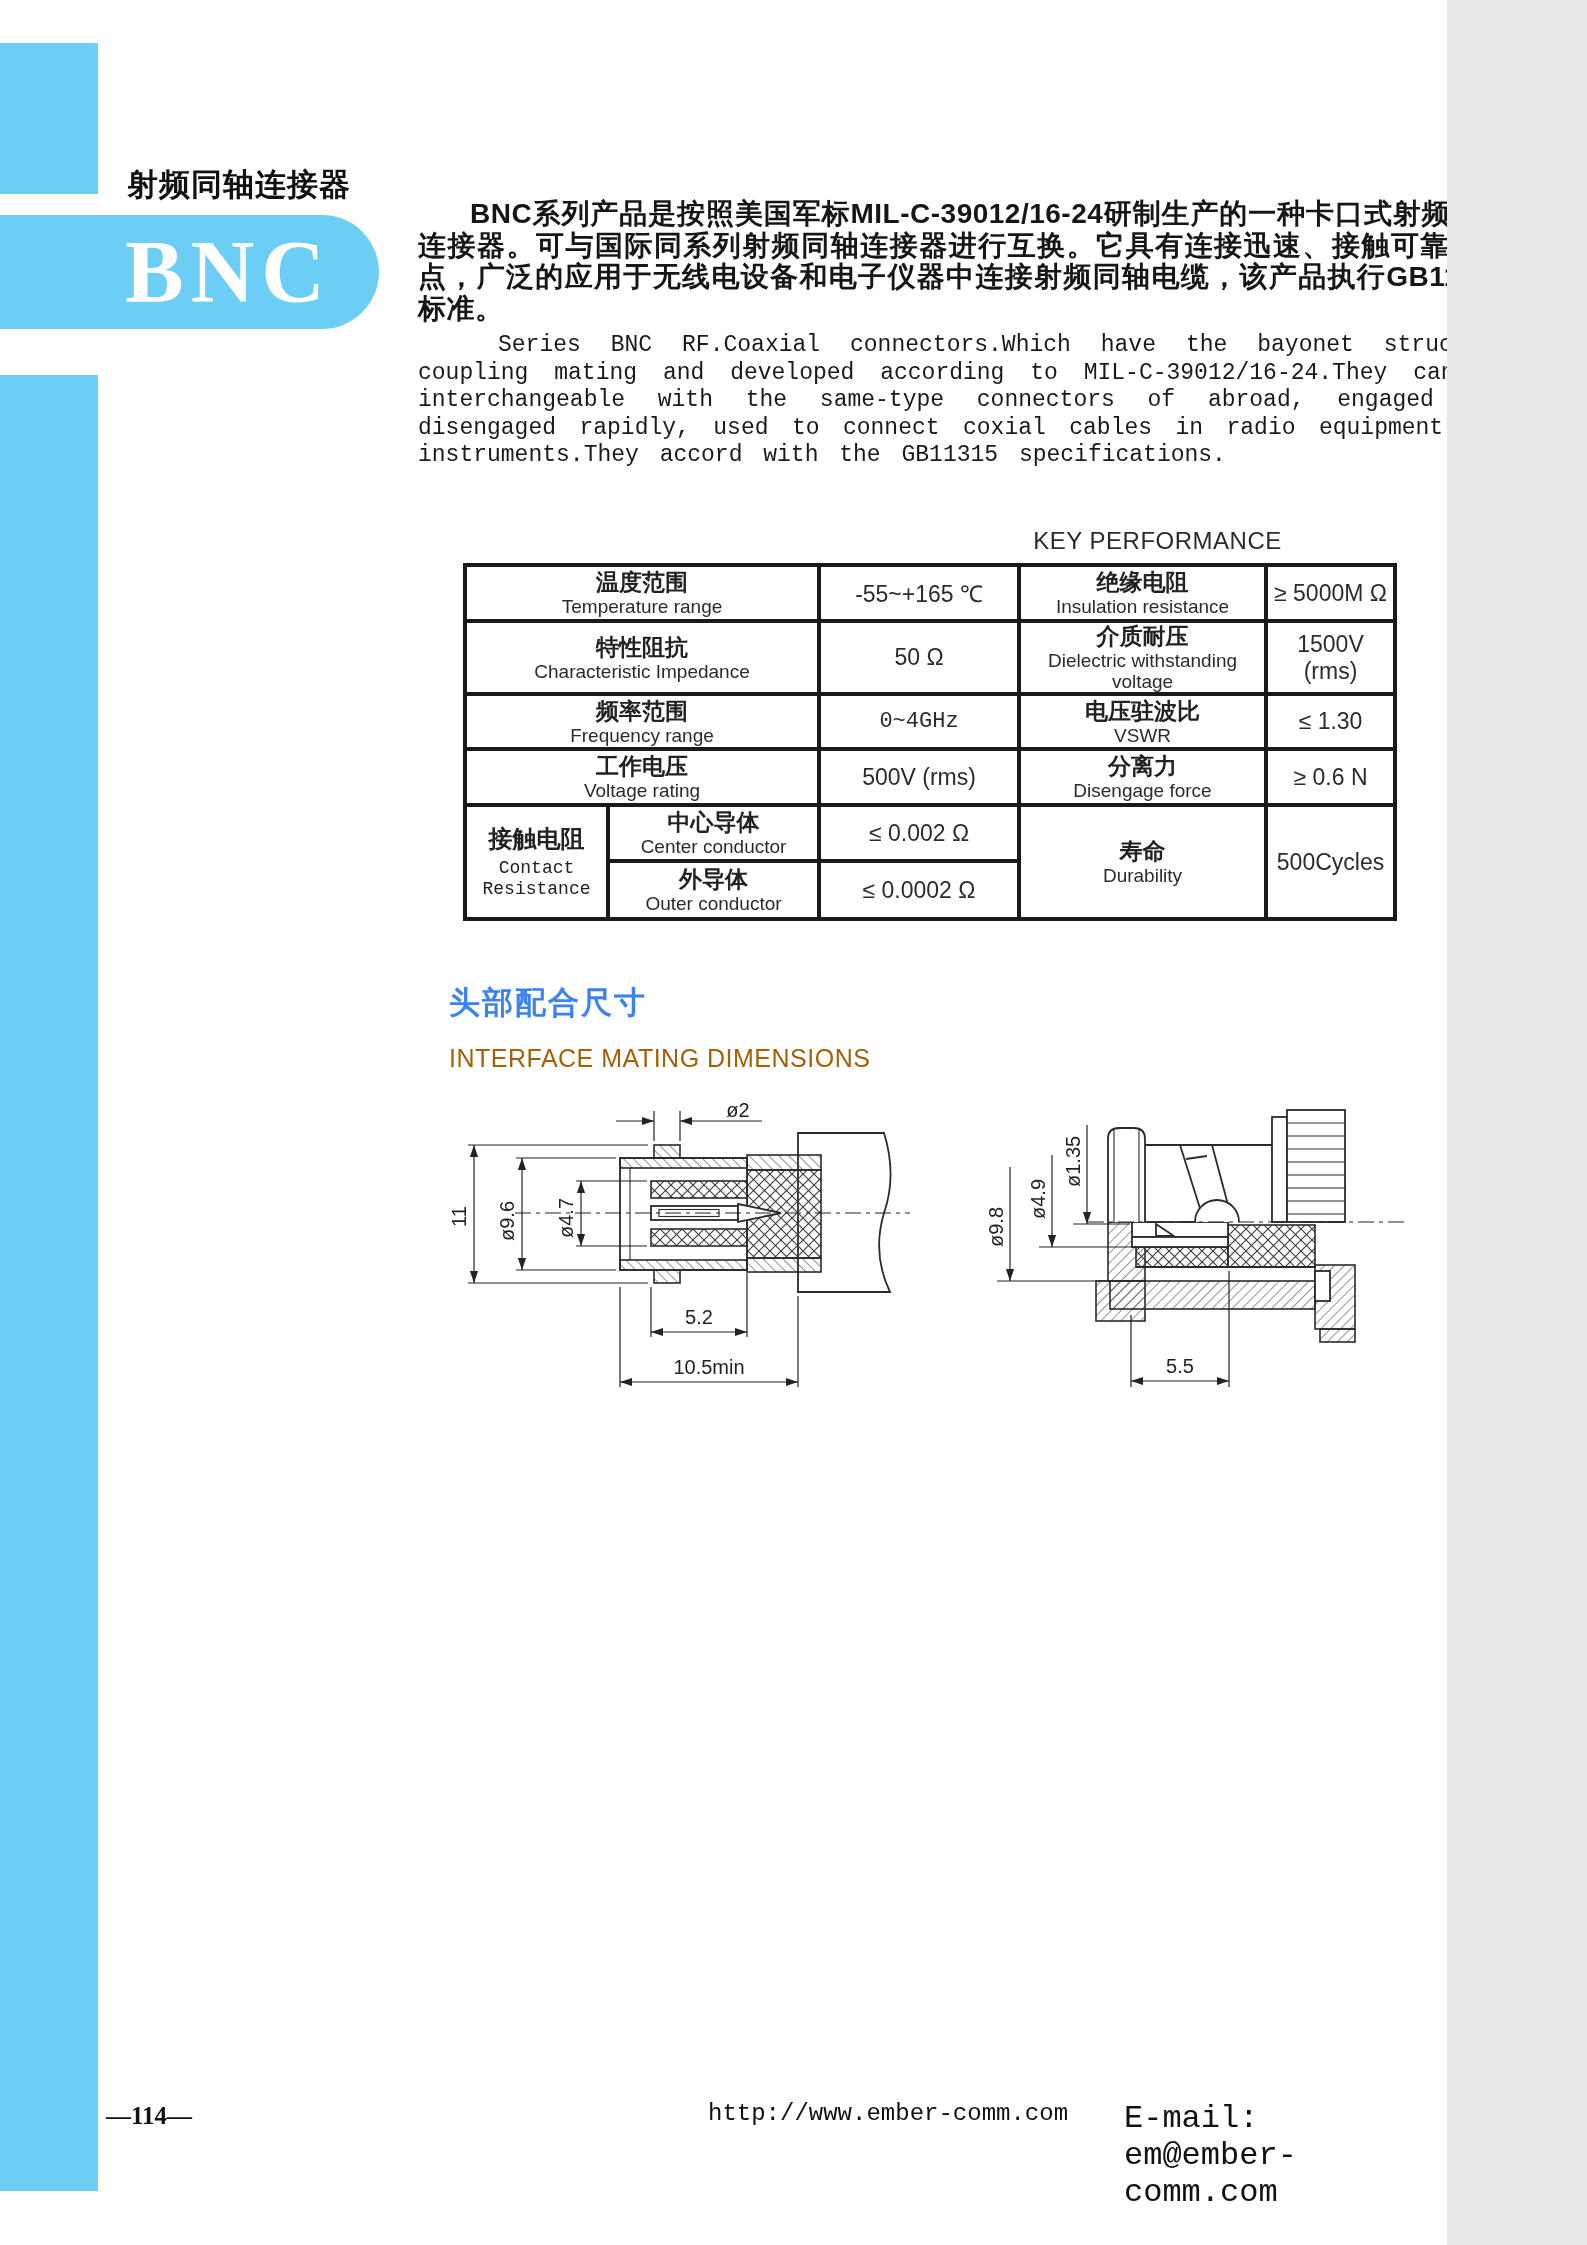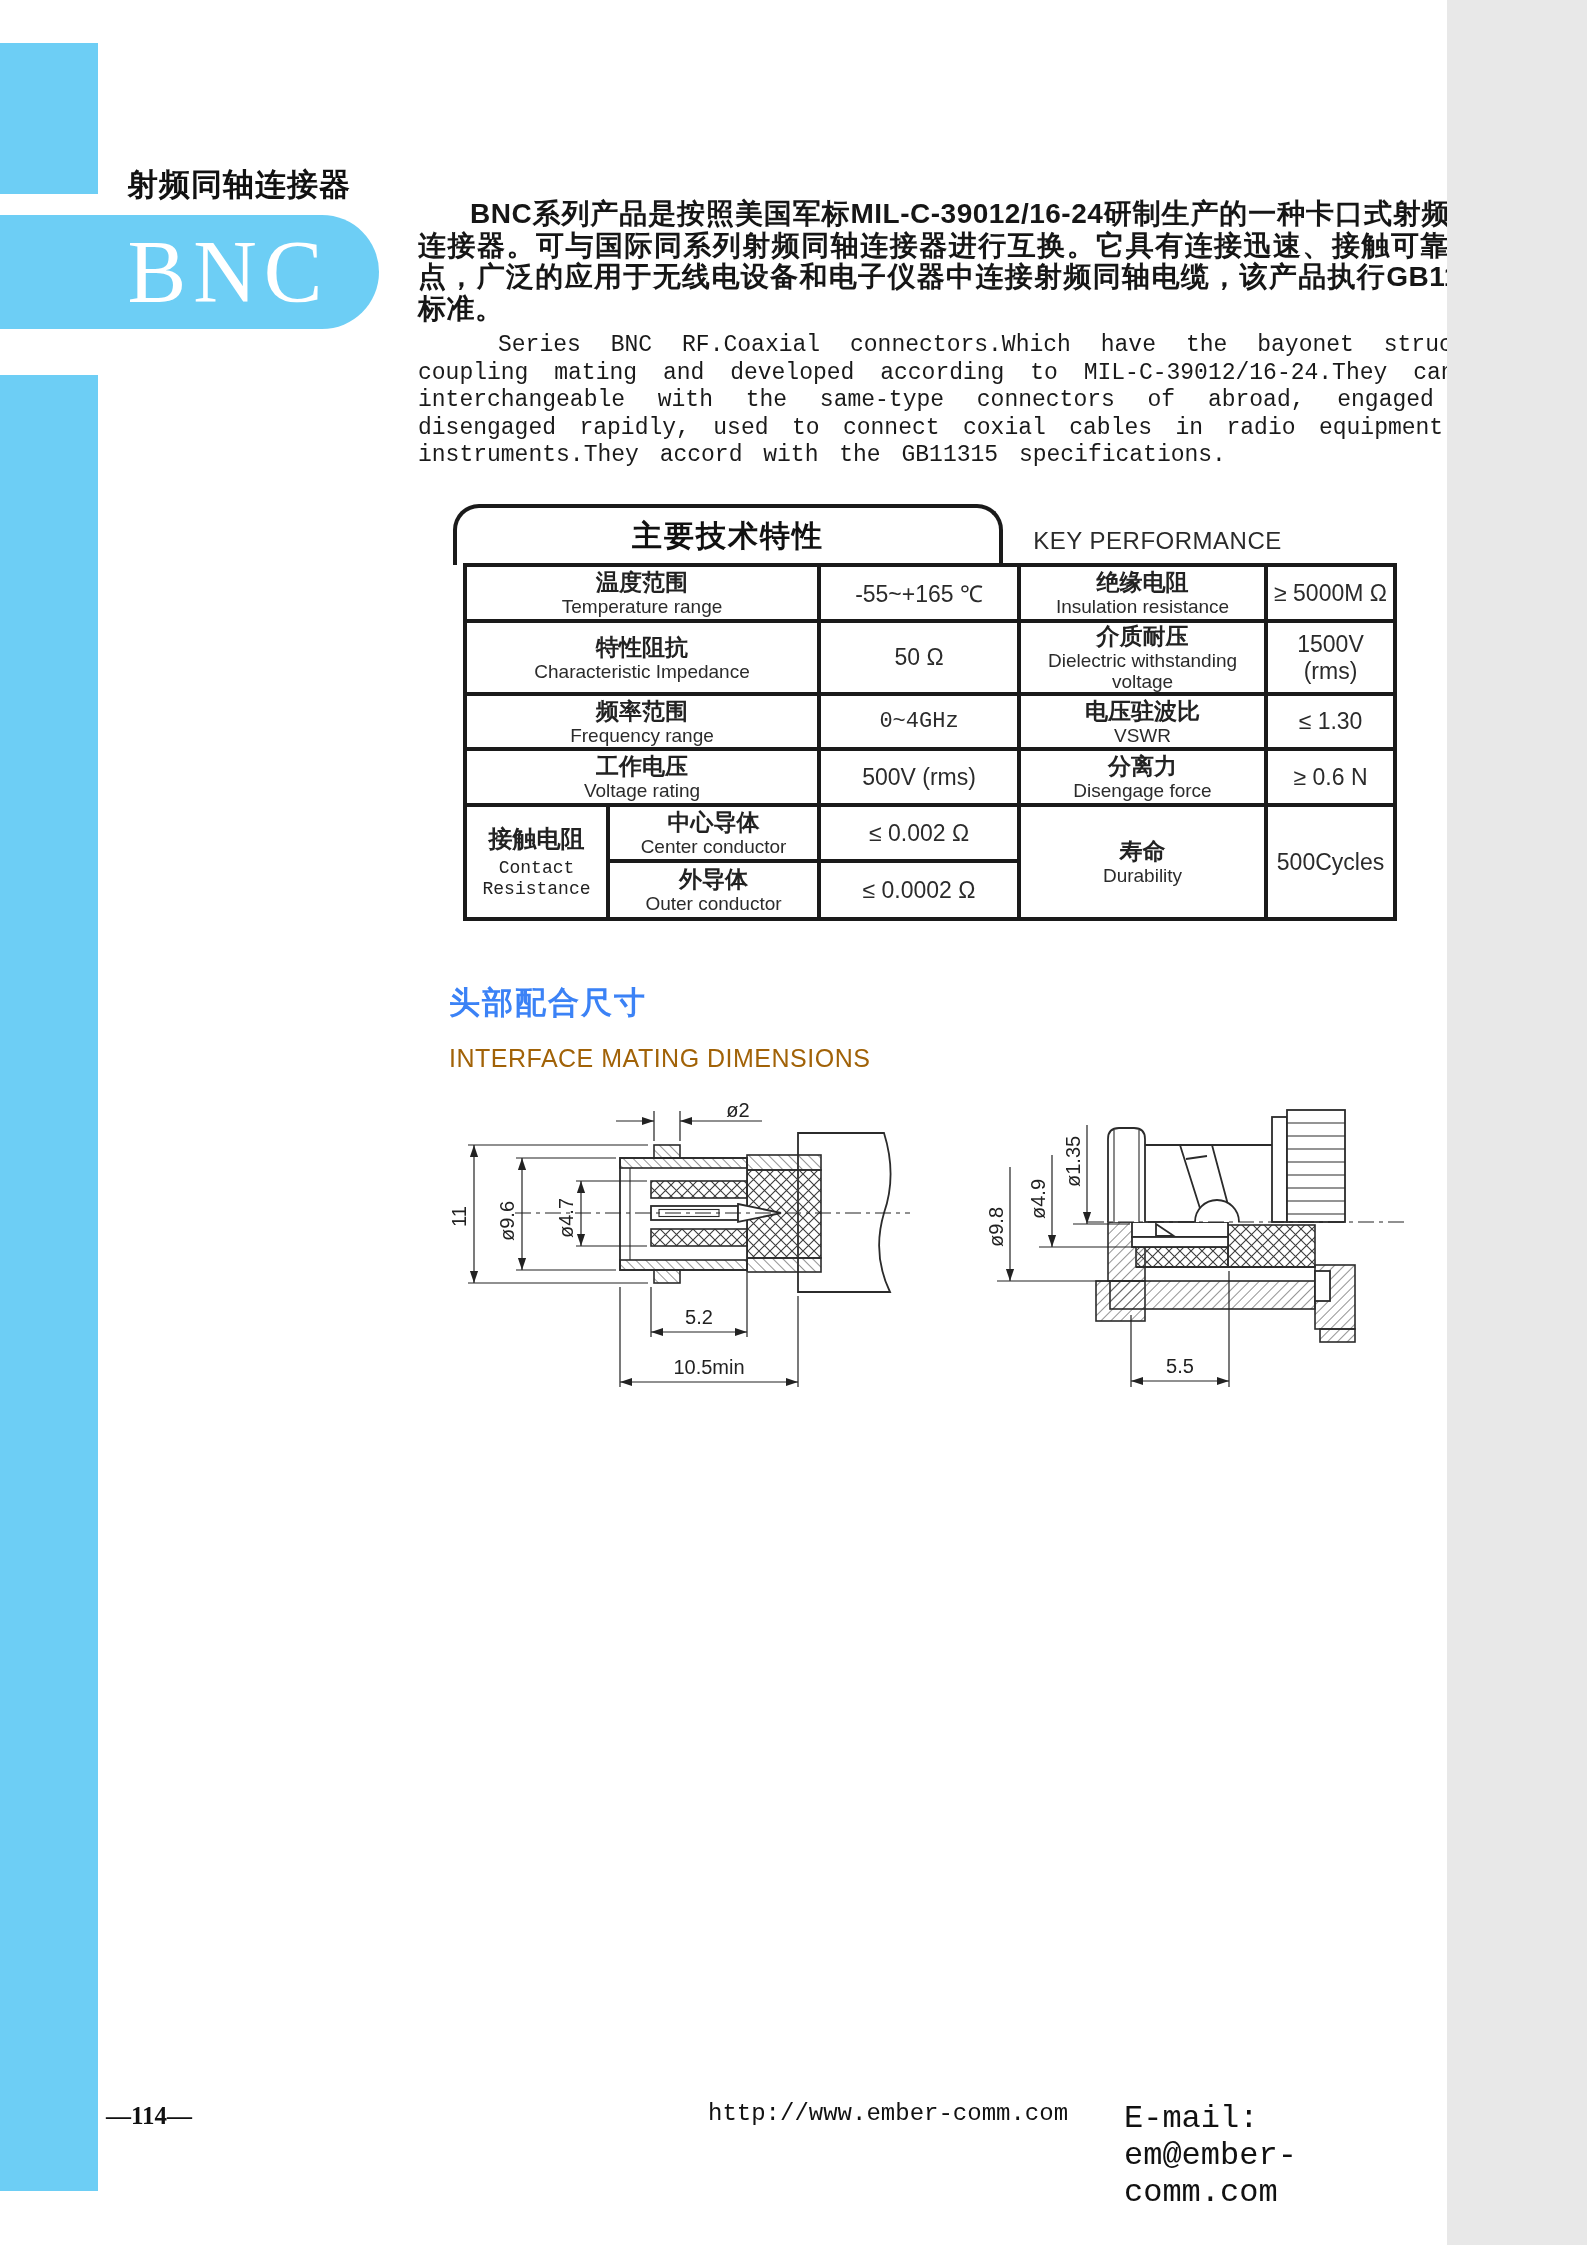--- a/index.html
+++ b/index.html
@@ -15,21 +15,21 @@
   .blue-square{position:absolute;left:0;top:43px;width:98px;height:151px;}
   .side-strip{position:absolute;left:0;top:375px;width:98px;height:1816px;}
   .bnc-banner{
     position:absolute;left:0;top:215px;width:379px;height:114px;
     border-radius:0 57px 57px 0;
     display:flex;align-items:center;justify-content:center;
     padding-left:78px;box-sizing:border-box;
   }
   .bnc-banner .code{
     font-family:"Liberation Serif", serif;
-    font-weight:normal;font-size:88px;line-height:1;
+    font-weight:bold;font-size:88px;line-height:1;
     color:#ffffff;letter-spacing:7px;
   }
   .category-title{
     position:absolute;left:127px;top:164px;
     font-family:"Liberation Serif", serif;
     font-weight:bold;font-size:31px;letter-spacing:1px;color:#111;
   }
   
   .intro{position:absolute;left:418px;top:198px;width:1090px;}
   .intro p{margin:0;}
@@ -116,21 +116,20 @@
 
   <div class="bnc-banner" style="background: rgb(109, 206, 245);">
     <span class="code">BNC</span>
   </div>
 
   <div class="intro">
     <p class="zh">BNC系列产品是按照美国军标MIL-C-39012/16-24研制生产的一种卡口式射频同轴连接器。可与国际同系列射频同轴连接器进行互换。它具有连接迅速、接触可靠等特点，广泛的应用于无线电设备和电子仪器中连接射频同轴电缆，该产品执行GB11315标准。</p>
     <p class="en">Series BNC RF.Coaxial connectors.Which have the bayonet structure coupling mating and developed according to MIL-C-39012/16-24.They can be interchangeable with the same-type connectors of abroad, engaged and disengaged rapidly, used to connect coxial cables in radio equipment and instruments.They accord with the GB11315  specifications.</p>
   </div>
 
-  <div class="titlebox">主要技术特性</div>
   <div class="keyperf">KEY PERFORMANCE</div>
 
   <table class="spec">
     <colgroup>
         <col style="width:143px">
         <col style="width:211px">
         <col style="width:200px">
         <col style="width:247px">
         <col style="width:129px">
       </colgroup>

